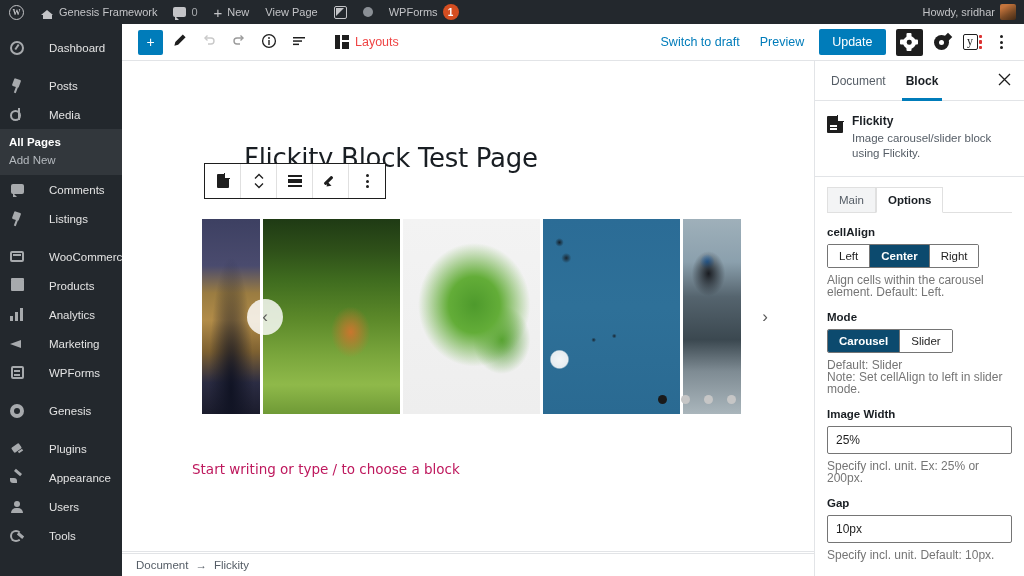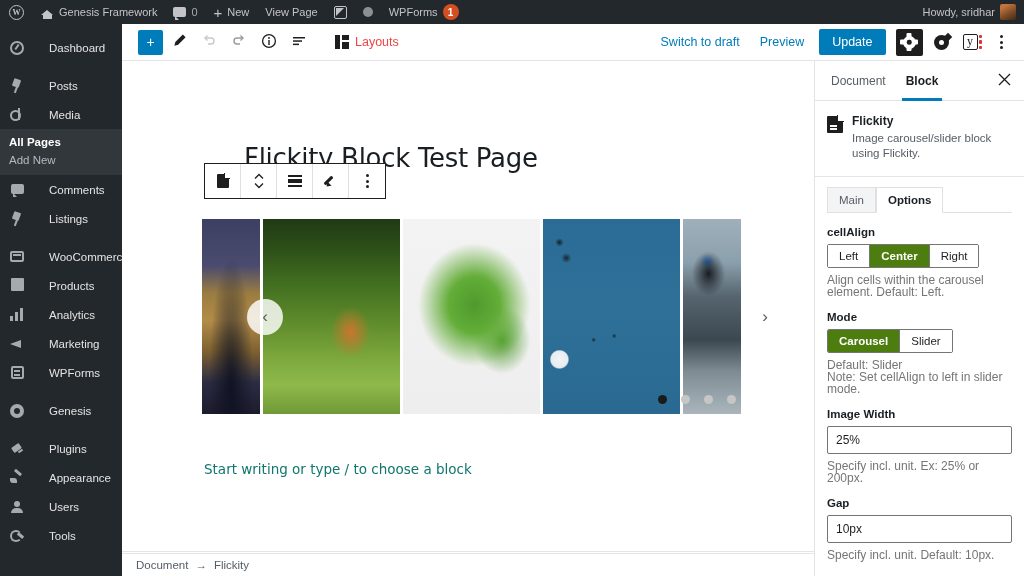--- a/index.html
+++ b/index.html
@@ -355,23 +355,23 @@
       radial-gradient(circle 7px at 17% 20%, #1a2630 0%, rgba(42,105,145,0) 72%),
       radial-gradient(circle 3px at 37% 62%, #19242e 0%, rgba(42,105,145,0) 80%),
       radial-gradient(circle 3px at 52% 60%, #19242e 0%, rgba(42,105,145,0) 80%),
       linear-gradient(180deg,#2b6c96 0%,#2e7098 45%,#2a6a92 100%); }
   .photo5 { background:
       radial-gradient(ellipse 40% 16% at 44% 28%, #1a1d22 0%, rgba(0,0,0,0) 72%),
       radial-gradient(ellipse 16% 5% at 42% 22%, #2b7fd4 0%, rgba(0,0,0,0) 80%),
       linear-gradient(180deg,#9fb0ba 0%,#8ba0ad 22%,#55646e 40%,#3b4850 62%,#7e8b93 78%,#aab6bc 100%); }
 
   .placeholder-text {
-    position: absolute; left: 82px; top: 400px;
+    position: absolute; left: 70px; top: 400px;
     font-family: "DejaVu Sans", sans-serif;
-    font-size: 13.5px; color: #0f766e;
+    font-size: 13.5px; color: #be185d;
   }
 
   
   .meta-panel {
     position: absolute; left: 0; width: 692px;
     border-top: 1px solid #e2e4e7;
     height: 37px; display: flex; align-items: center;
     padding: 0 16px 0 10px;
     background: #fff;
     margin-top: 47px;
@@ -451,21 +451,21 @@
   .pt-underline { height: 1px; background: #e0e0e0; margin: 0 12px; margin-top: -1px; }
 
   .ctrl { padding: 13px 12px 0 12px; }
   .ctrl-label { font-size: 11.5px; font-weight: bold; color: #191e23; margin-bottom: 6px; }
   .segmented { display: inline-flex; border: 1px solid #757575; border-radius: 2px; overflow: hidden; }
   .seg {
     padding: 5px 11px; font-size: 11.5px; color: #1e1e1e;
     background: #fff; border-right: 1px solid #757575;
   }
   .seg:last-child { border-right: none; }
-  .seg.active { background: #4d7c0f; color: #fff; font-weight: 600; }
+  .seg.active { background: #0c4a6e; color: #fff; font-weight: 600; }
   .help { font-size: 12px; color: #757575; line-height: 12px; margin-top: 6px; }
   .text-input {
     width: 100%; height: 28px; border: 1px solid #757575; border-radius: 2px;
     padding: 0 8px; font-size: 12px; color: #1e1e1e;
     font-family: "Liberation Sans", sans-serif;
     background: #fff;
   }
 </style>
 </head>
 <body>

